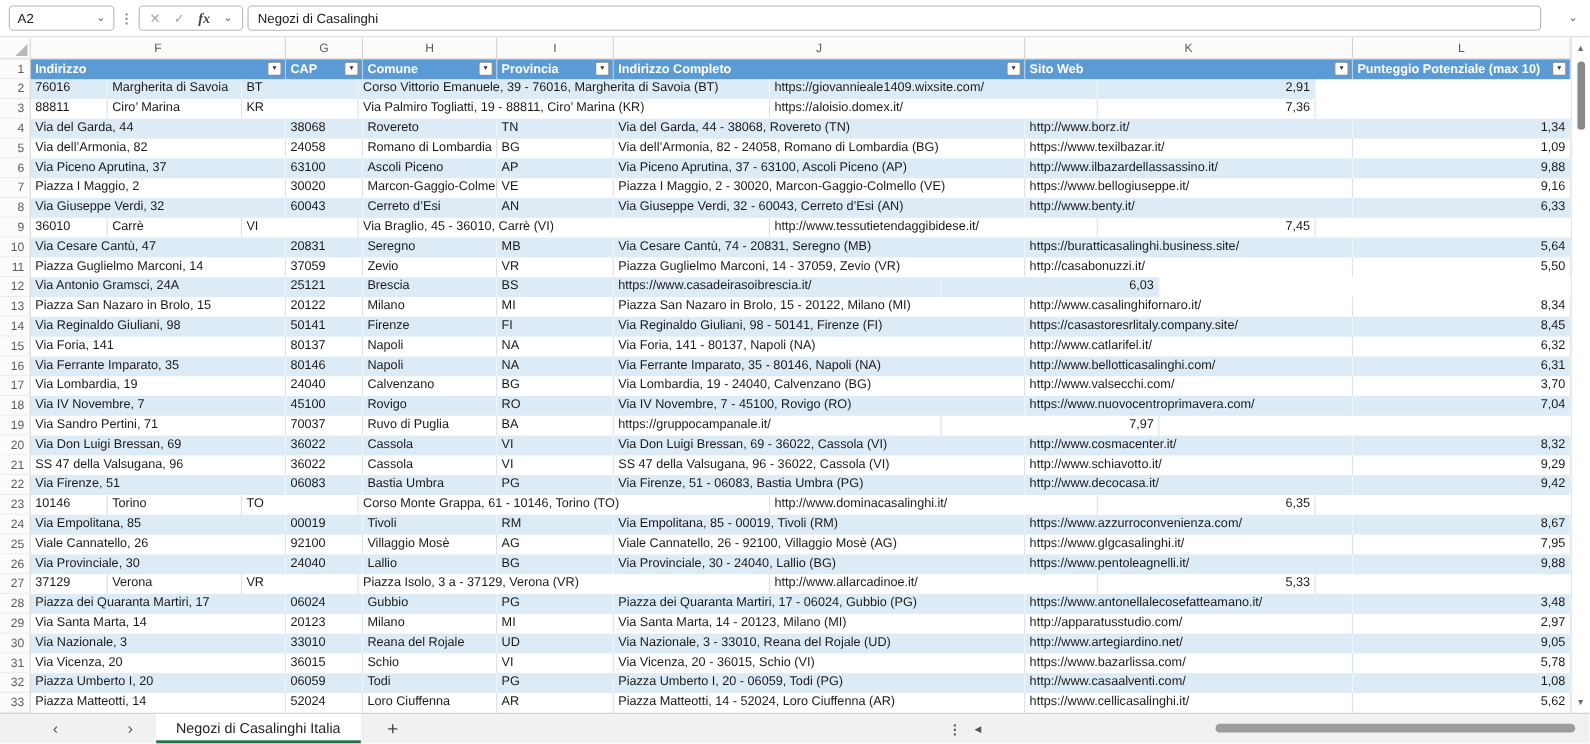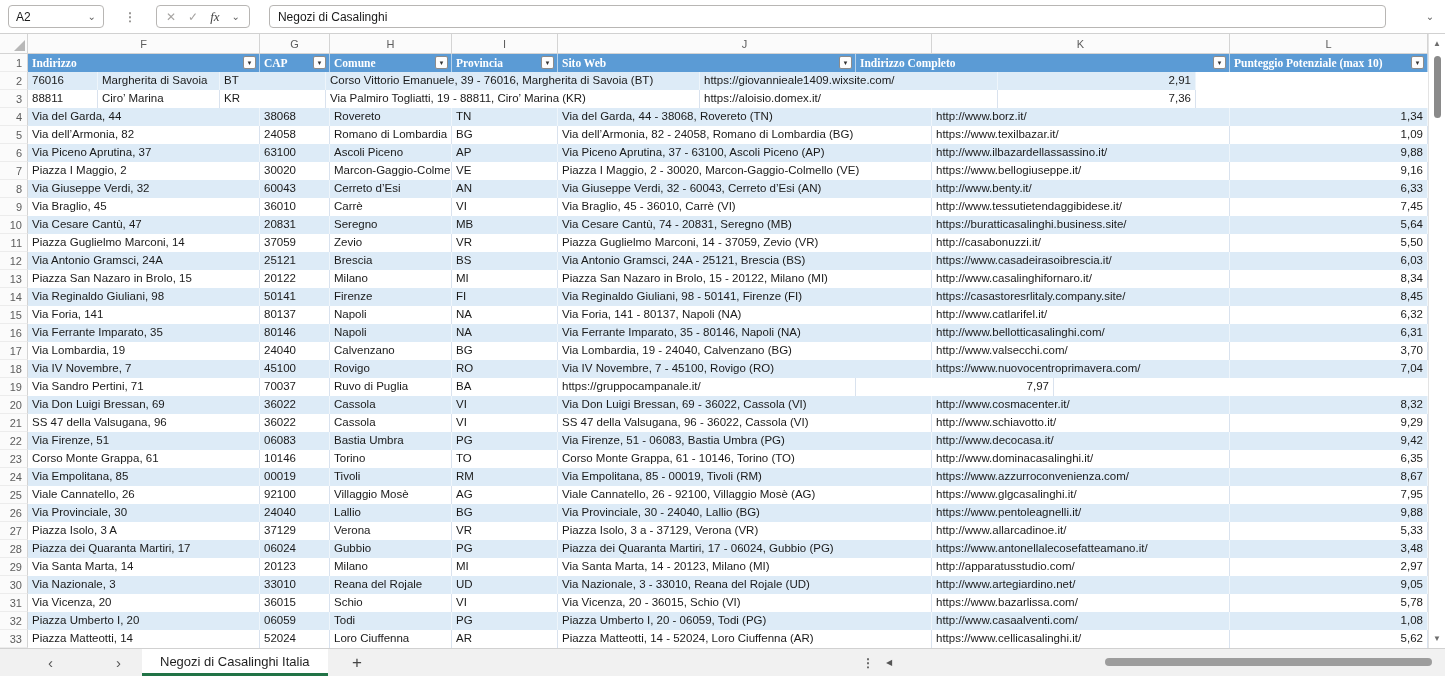--- a/index.html
+++ b/index.html
@@ -2,41 +2,41 @@
 <html style="--header-fill: #5B9BD5; --band-fill: #DDEBF7; --tab-accent: #217346;"><head>
 <meta charset="utf-8">
 <style>
   * { box-sizing: border-box; margin: 0; padding: 0; }
   html,body { width:1445px; height:676px; overflow:hidden; }
   .app {
     position:relative; width:1445px; height:676px; background:#fff;
     font-family:"Liberation Sans", sans-serif; color:#1a1a1a;
   }
   
-  .topbar{height:34px;background:#fff;border-bottom:1px solid #d1d1d1;display:flex;align-items:center;padding:0 6px 0 8px;gap:19px;}
+  .topbar{height:34px;background:#fff;border-bottom:1px solid #d1d1d1;display:flex;align-items:center;padding:0 6px 0 8px;gap:4px;}
   .namebox{width:96px;height:23px;border:1px solid #b8b6b4;border-radius:4px;display:flex;align-items:center;justify-content:space-between;padding:0 7px;font-size:12px;background:#fff;}
   .chev{font-size:10px;color:#616161;line-height:1;}
   .splitter{color:#8a8886;font-size:12px;font-weight:bold;padding:0 1px;}
   .fxgroup{height:23px;border:1px solid #b8b6b4;border-radius:4px;display:flex;align-items:center;gap:12px;padding:0 9px;background:#fff;}
   .dim{color:#a6a4a2;font-size:12px;line-height:1;}
-  .fx{font-family:"Liberation Serif",serif;font-style:italic;font-weight:normal;font-size:13px;color:#444;}
+  .fx{font-family:"Liberation Serif",serif;font-style:italic;font-weight:bold;font-size:13px;color:#444;}
   .formulabox{flex:1;height:23px;border:1px solid #b8b6b4;border-radius:4px;display:flex;align-items:center;background:#fff;margin-right:16px;}
   .formulabox input{border:none;outline:none;width:100%;height:100%;font-size:12px;padding:0 8px;font-family:"Liberation Sans",sans-serif;background:transparent;color:#1a1a1a;}
   .fbar-expand{width:18px;text-align:center;}
   
   .sheet{position:absolute;top:34px;left:0;width:1428px;bottom:28px;overflow:hidden;background:#fff;}
   .lrow{display:flex;height:20px;background:#fbfbfb;border-bottom:1px solid #d4d4d4;}
   .corner{width:28px;flex-shrink:0;position:relative;border-right:1px solid #d4d4d4;}
   .corner::after{content:"";position:absolute;right:2px;bottom:2px;border-style:solid;border-width:0 0 11px 11px;border-color:transparent transparent #b8b8b8 transparent;}
   .letter{flex-shrink:0;display:flex;align-items:center;justify-content:center;font-size:11px;color:#5c5c5c;border-right:1px solid #d4d4d4;}
   .row{display:flex;height:18px;}
   .rn{width:28px;flex-shrink:0;background:#fbfbfb;border-right:1px solid #d4d4d4;border-bottom:1px solid #ececec;font-size:11px;color:#5c5c5c;display:flex;align-items:center;justify-content:flex-end;padding-right:5px;}
   .cell{flex-shrink:0;font-size:11.5px;line-height:17px;padding:0 4px;white-space:nowrap;overflow:hidden;border-right:1px solid #d9e2ee;}
   .row.band .cell{background:var(--band-fill);border-right-color:#eef5fb;}
-  .hrow .hcell{flex-shrink:0;position:relative;background:var(--header-fill);color:#fff;font-weight:bold;font-size:11.5px;line-height:18px;padding:0 4px;white-space:nowrap;overflow:hidden;border-right:1px solid rgba(255,255,255,.55);font-family:Liberation Serif, serif;}
+  .hrow .hcell{flex-shrink:0;position:relative;background:var(--header-fill);color:#fff;font-weight:bold;font-size:11.5px;line-height:18px;padding:0 4px;white-space:nowrap;overflow:hidden;border-right:1px solid rgba(255,255,255,.55);}
   .filterbtn{position:absolute;right:3px;top:2px;width:13px;height:13px;background:#fdfdfd;border:1px solid #8c8c8c;border-radius:2px;display:flex;align-items:center;justify-content:center;}
   .filterbtn span{font-size:6px;color:#333;line-height:1;}
   .c0{width:232px}.c1{width:70px}.c2{width:122px}.c3{width:106px}.c4{width:374px}.c5{width:298px}.c6{width:198px}
   .cell.c6{text-align:right;}
   
   .vscroll{position:absolute;top:34px;right:0;width:17px;bottom:28px;background:#fff;border-left:1px solid #e3e3e3;}
   .vscroll .arr{position:absolute;left:0;width:100%;text-align:center;font-size:8px;color:#6d6d6d;}
   .vscroll .up{top:5px;} .vscroll .down{bottom:5px;}
   .vthumb{position:absolute;left:5px;top:22px;width:7px;height:62px;border-radius:4px;background:#8a8a8a;}
   
@@ -91,24 +91,24 @@
           </div></div>
         <div class="hcell c1">CAP<div class="filterbtn">
             <span>▼</span>
           </div></div>
         <div class="hcell c2">Comune<div class="filterbtn">
             <span>▼</span>
           </div></div>
         <div class="hcell c3">Provincia<div class="filterbtn">
             <span>▼</span>
           </div></div>
+        <div class="hcell c4">Indirizzo Completo<div class="filterbtn">
+            <span>▼</span>
+          </div></div>
         <div class="hcell c5">Sito Web<div class="filterbtn">
-            <span>▼</span>
-          </div></div>
-        <div class="hcell c4">Indirizzo Completo<div class="filterbtn">
             <span>▼</span>
           </div></div>
         <div class="hcell c6">Punteggio Potenziale (max 10)<div class="filterbtn">
             <span>▼</span>
           </div></div>
       </div>
     <div id="rows">
         <div class="row band">
           <div class="rn">2</div>
           <div class="cell c1">76016</div>
@@ -172,21 +172,20 @@
           <div class="cell c0">Via Giuseppe Verdi, 32</div>
           <div class="cell c1">60043</div>
           <div class="cell c2">Cerreto d’Esi</div>
           <div class="cell c3">AN</div>
           <div class="cell c4">Via Giuseppe Verdi, 32 - 60043, Cerreto d’Esi (AN)</div>
           <div class="cell c5">http://www.benty.it/</div>
           <div class="cell c6">6,33</div>
         </div>
         <div class="row">
           <div class="rn">9</div>
-          <div class="cell c0">Via Braglio, 45</div>
           <div class="cell c1">36010</div>
           <div class="cell c2">Carrè</div>
           <div class="cell c3">VI</div>
           <div class="cell c4">Via Braglio, 45 - 36010, Carrè (VI)</div>
           <div class="cell c5">http://www.tessutietendaggibidese.it/</div>
           <div class="cell c6">7,45</div>
         </div>
         <div class="row band">
           <div class="rn">10</div>
           <div class="cell c0">Via Cesare Cantù, 47</div>
@@ -206,21 +205,20 @@
           <div class="cell c4">Piazza Guglielmo Marconi, 14 - 37059, Zevio (VR)</div>
           <div class="cell c5">http://casabonuzzi.it/</div>
           <div class="cell c6">5,50</div>
         </div>
         <div class="row band">
           <div class="rn">12</div>
           <div class="cell c0">Via Antonio Gramsci, 24A</div>
           <div class="cell c1">25121</div>
           <div class="cell c2">Brescia</div>
           <div class="cell c3">BS</div>
-          <div class="cell c4">Via Antonio Gramsci, 24A - 25121, Brescia (BS)</div>
           <div class="cell c5">https://www.casadeirasoibrescia.it/</div>
           <div class="cell c6">6,03</div>
         </div>
         <div class="row">
           <div class="rn">13</div>
           <div class="cell c0">Piazza San Nazaro in Brolo, 15</div>
           <div class="cell c1">20122</div>
           <div class="cell c2">Milano</div>
           <div class="cell c3">MI</div>
           <div class="cell c4">Piazza San Nazaro in Brolo, 15 - 20122, Milano (MI)</div>
@@ -311,21 +309,20 @@
           <div class="cell c0">Via Firenze, 51</div>
           <div class="cell c1">06083</div>
           <div class="cell c2">Bastia Umbra</div>
           <div class="cell c3">PG</div>
           <div class="cell c4">Via Firenze, 51 - 06083, Bastia Umbra (PG)</div>
           <div class="cell c5">http://www.decocasa.it/</div>
           <div class="cell c6">9,42</div>
         </div>
         <div class="row">
           <div class="rn">23</div>
-          <div class="cell c0">Corso Monte Grappa, 61</div>
           <div class="cell c1">10146</div>
           <div class="cell c2">Torino</div>
           <div class="cell c3">TO</div>
           <div class="cell c4">Corso Monte Grappa, 61 - 10146, Torino (TO)</div>
           <div class="cell c5">http://www.dominacasalinghi.it/</div>
           <div class="cell c6">6,35</div>
         </div>
         <div class="row band">
           <div class="rn">24</div>
           <div class="cell c0">Via Empolitana, 85</div>
@@ -351,21 +348,20 @@
           <div class="cell c0">Via Provinciale, 30</div>
           <div class="cell c1">24040</div>
           <div class="cell c2">Lallio</div>
           <div class="cell c3">BG</div>
           <div class="cell c4">Via Provinciale, 30 - 24040, Lallio (BG)</div>
           <div class="cell c5">https://www.pentoleagnelli.it/</div>
           <div class="cell c6">9,88</div>
         </div>
         <div class="row">
           <div class="rn">27</div>
-          <div class="cell c0">Piazza Isolo, 3 A</div>
           <div class="cell c1">37129</div>
           <div class="cell c2">Verona</div>
           <div class="cell c3">VR</div>
           <div class="cell c4">Piazza Isolo, 3 a - 37129, Verona (VR)</div>
           <div class="cell c5">http://www.allarcadinoe.it/</div>
           <div class="cell c6">5,33</div>
         </div>
         <div class="row band">
           <div class="rn">28</div>
           <div class="cell c0">Piazza dei Quaranta Martiri, 17</div>

